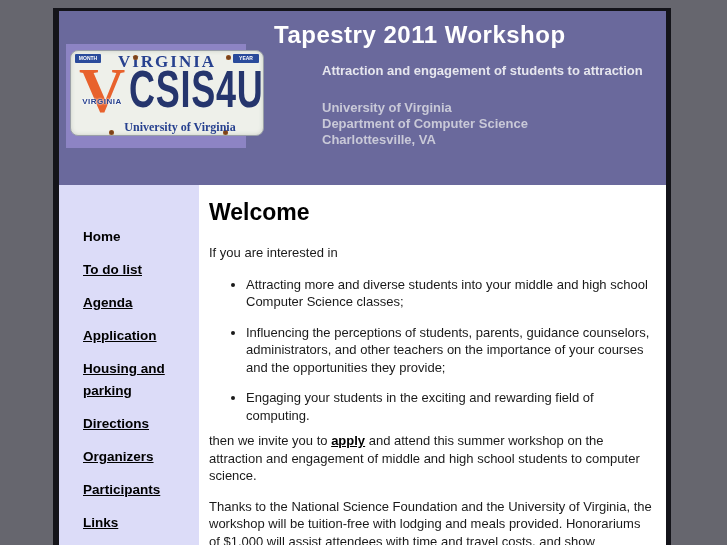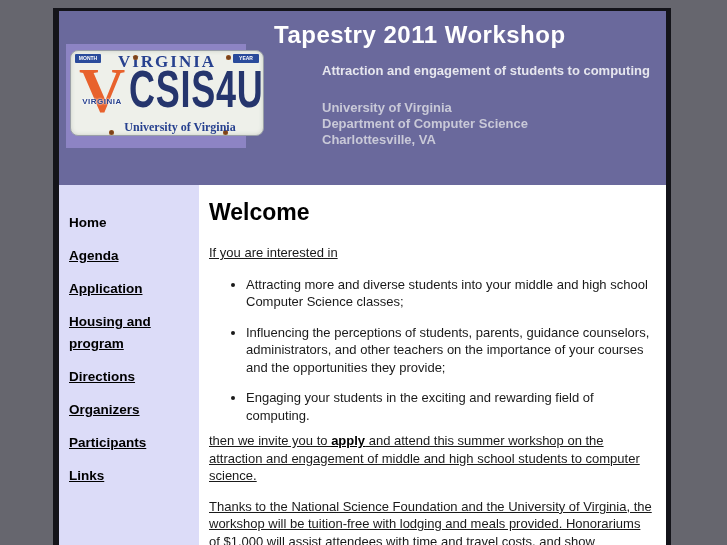--- a/index.html
+++ b/index.html
@@ -29,43 +29,43 @@
   .v-caption{position:absolute;left:2px;top:46px;width:58px;text-align:center;
          font-size:8px;font-weight:bold;color:#27418f;
          text-shadow:0 0 2px #fff,0 0 2px #fff;letter-spacing:0.5px;}
   .plate-number{position:absolute;left:58px;top:7px;font-weight:bold;font-size:50px;line-height:60px;
          color:#25356d;transform:scaleX(0.72) scaleY(1.05);transform-origin:left top;letter-spacing:1px;white-space:nowrap;}
   .plate-caption{position:absolute;left:30px;right:4px;top:69px;text-align:center;
          font-family:"Liberation Serif",serif;font-weight:bold;font-size:12px;color:#27418f;}
   
   .pagebody{display:flex;height:368px;}
   .sidebar{width:140px;background:#dcdcf8;box-sizing:border-box;padding:25px 8px 0 8px;flex:none;}
-  .nav-list{list-style:none;margin:2px;padding:0;}
+  .nav-list{list-style:none;margin:16px;padding:0;}
   .nav-list li{font-size:13.5px;font-weight:bold;color:#000;line-height:22px;margin-bottom:11px;}
   .nav-list a{color:#000;text-decoration:underline;cursor:pointer;}
   .nav-list .current{text-decoration:none;}
   
   .main{flex:1;background:#fff;box-sizing:border-box;padding:14px 14px 0 10px;overflow:hidden;
         font-size:13px;line-height:17.5px;color:#1a1a1a;}
   .main h1{margin:0 0 18px 0;font-size:23px;line-height:27px;font-weight:bold;color:#000;}
-  .main p{margin:0 0 13px 0;text-decoration:underline;}
+  .main p{margin:0 0 13px 0;}
   .main ul{margin:14px 0 8px 0;padding-left:37px;}
   .main li{margin-bottom:13px;}
   .main li:last-child{margin-bottom:0;}
   .apply-link{font-weight:bold;text-decoration:underline;color:#000;cursor:pointer;}
 </style>
 </head>
 <body>
 
 <div class="viewport">
   <div class="page">
 
     <div class="header">
       <h1 class="page-title">Tapestry 2011 Workshop</h1>
-      <div class="subtitle">Attraction and engagement of students to computing</div>
+      <div class="subtitle">Attraction and engagement of students to attraction</div>
       <div class="address">
         <div>University of Virginia</div>
         <div>Department of Computer Science</div>
         <div>Charlottesville, VA</div>
       </div>
 
       <div class="plate-img">
         <div class="plate">
           <div class="plate-state">VIRGINIA</div>
           <div class="sticker month">MONTH</div>
@@ -80,23 +80,24 @@
           <div class="plate-caption">University of Virginia</div>
         </div>
       </div>
     </div>
 
     <div class="pagebody">
 
       <div class="sidebar">
         <ul class="nav-list">
           <li><span class="current">Home</span></li>
+          <li><a>To do list</a></li>
           <li><a>Agenda</a></li>
           <li><a>Application</a></li>
-          <li><a>Housing and program</a></li>
+          <li><a>Housing and parking</a></li>
           <li><a>Directions</a></li>
           <li><a>Organizers</a></li>
           <li><a>Participants</a></li>
           <li><a>Links</a></li>
         </ul>
       </div>
 
       <div class="main">
         <h1>Welcome</h1>
         <p>If you are interested in</p>

